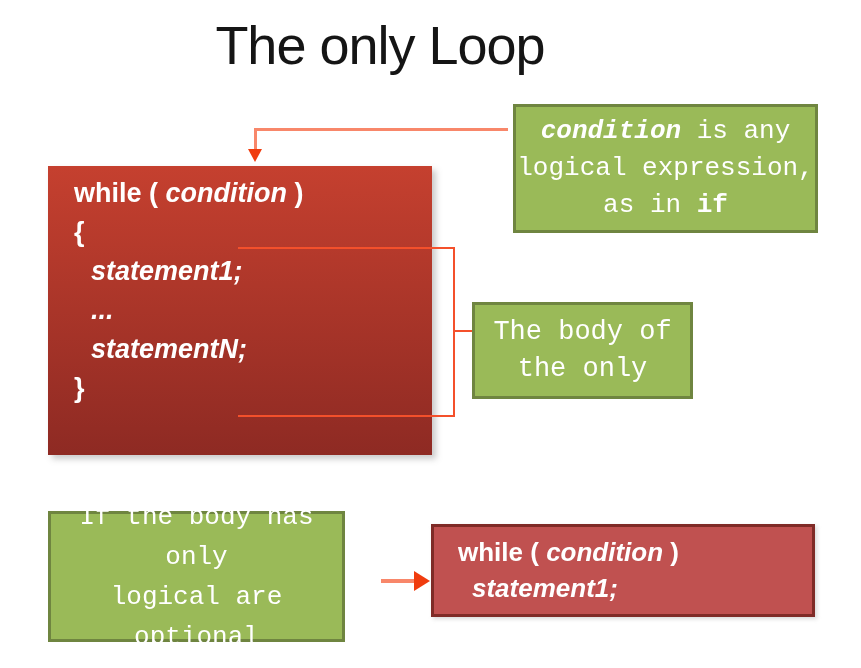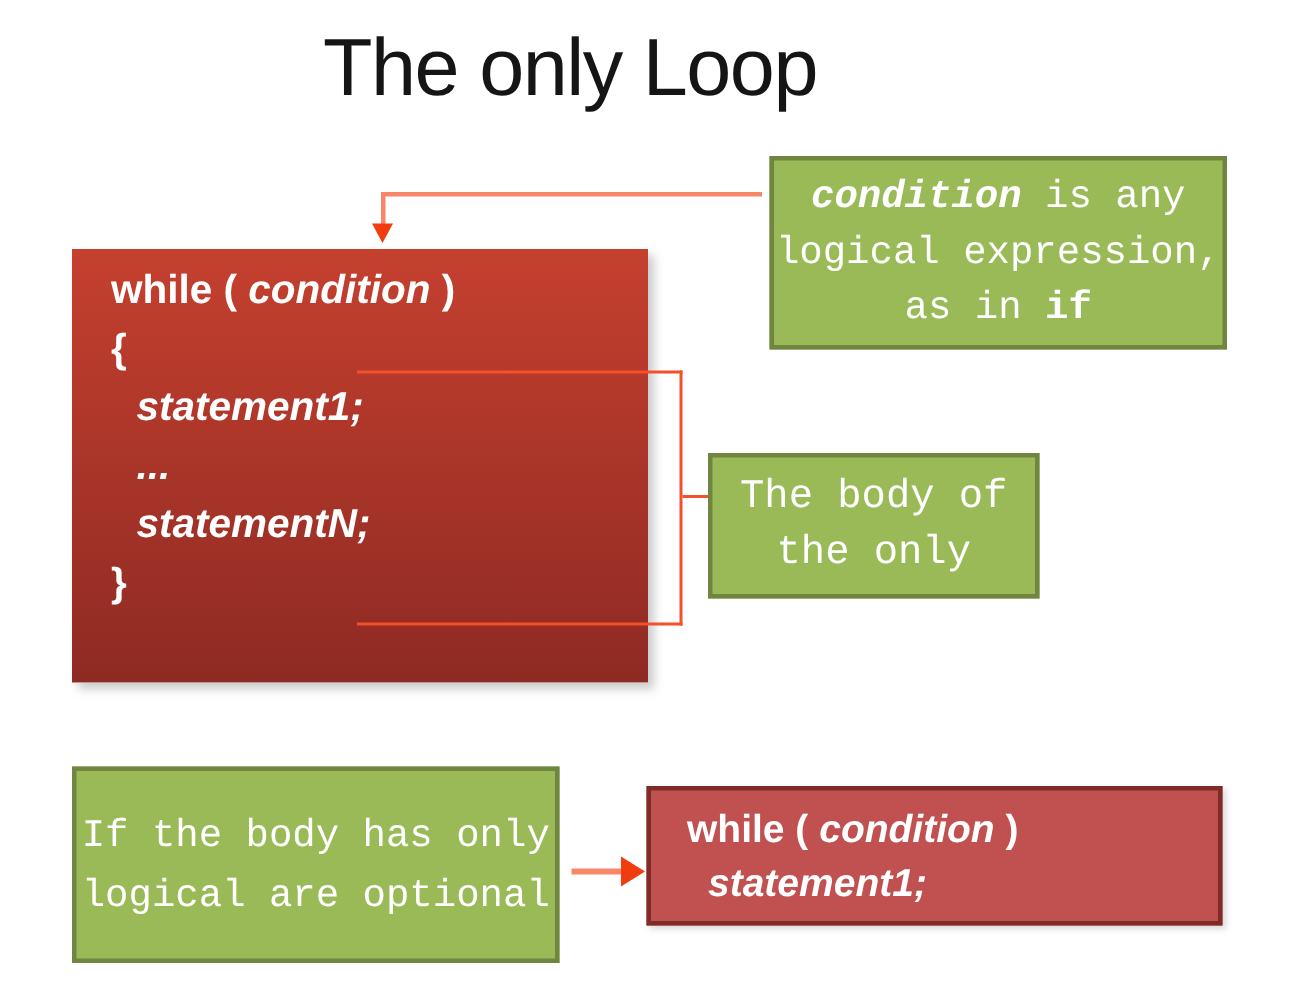--- a/index.html
+++ b/index.html
@@ -53,21 +53,21 @@
     background:var(--green_fill);
     border:3px solid var(--green_border);
     color:var(--text_on_boxes);
     display:flex;flex-direction:column;
     align-items:center;justify-content:center;
     text-align:center;
     font-size:26px;line-height:37px;font-family:Liberation Mono, monospace;
   }
   .note.condition{left:513px;top:104px;width:305px;height:129px;}
   .note.body{left:472px;top:282px;width:221px;height:97px;font-size:27px;margin-top:20px;}
-  .note.optional{left:48px;top:511px;width:325px;height:131px;line-height:40px;}
+  .note.optional{left:48px;top:511px;width:297px;height:131px;line-height:40px;}
   .bi{font-weight:bold;font-style:italic;}
   .b{font-weight:bold;}
   
   .seg{position:absolute;background:var(--connector);}
   .seg.light{background:var(--connector_light);}
   .elbow-h{left:254px;top:128px;width:254px;height:3px;}
   .elbow-v{left:254px;top:128px;width:3px;height:22px;}
   .elbow-head{
     position:absolute;left:248px;top:149px;width:0;height:0;
     border-left:7px solid transparent;border-right:7px solid transparent;

